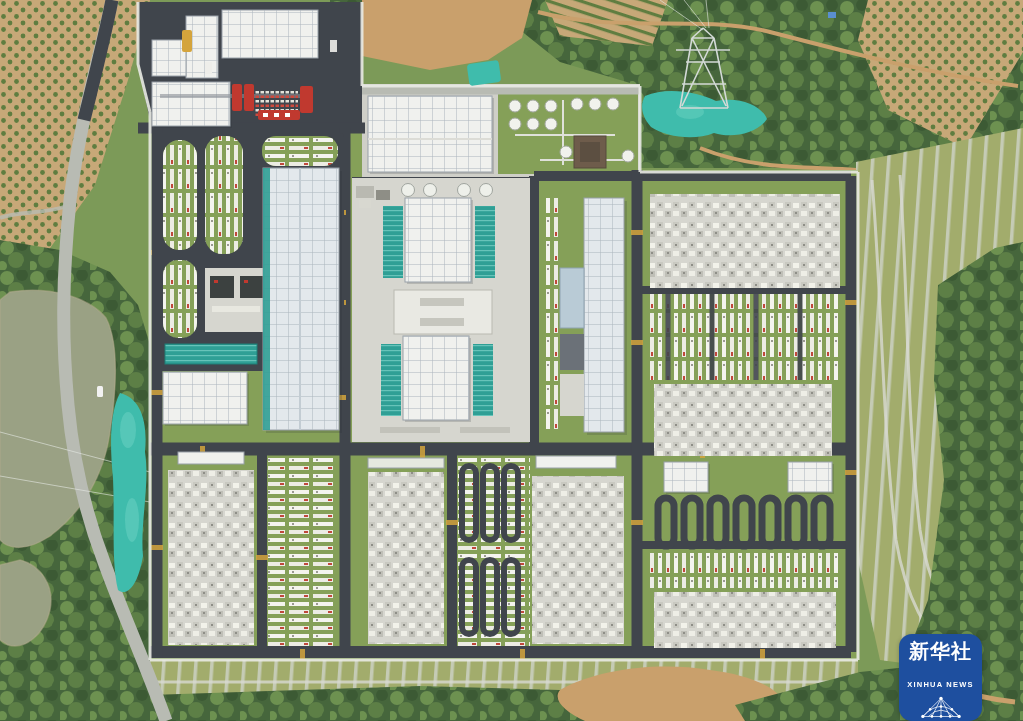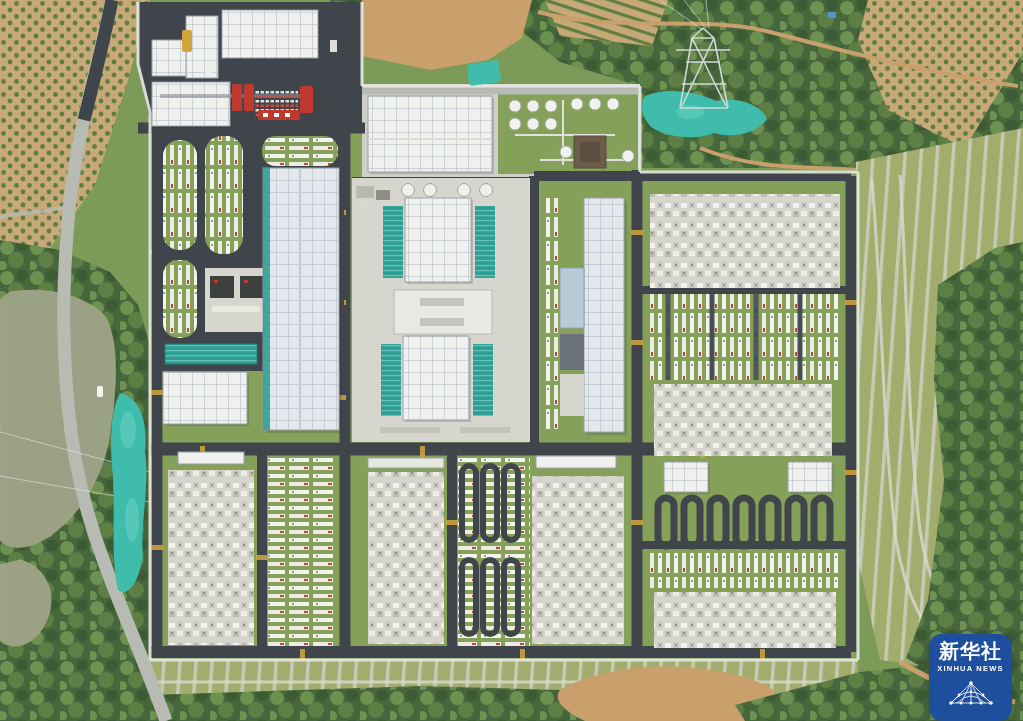--- a/index.html
+++ b/index.html
@@ -28,26 +28,26 @@
   .p-teal{fill:url(#pat-teal)} .p-park{fill:url(#pat-park)} .p-roof{fill:url(#pat-roof)}
   .roof{fill:var(--roof_white);stroke:var(--roof_edge);stroke-width:1}
   .roofb{fill:var(--roof_blue);stroke:var(--roof_edge);stroke-width:1}
   .shadow{fill:rgba(40,45,50,.18)}
   .f-teal{fill:var(--teal)} .f-tarp{fill:var(--tarp)}
   .s-wall{stroke:var(--wall);stroke-width:3;fill:none;stroke-opacity:.9}
   .f-red{fill:var(--red)} .f-yel{fill:var(--yellow)}
   .s-tower{stroke:#d3d9d6;stroke-width:1.6;fill:none}
   .s-wire{stroke:#e6e9e4;stroke-width:1;fill:none;stroke-opacity:.6}
   .s-walk{stroke:#d8dad2;stroke-width:3;fill:none;stroke-opacity:.8}
-  .watermark{position:absolute;left:929px;top:634px;width:83px;height:87px;border-radius:13px;
+  .watermark{position:absolute;left:899px;top:634px;width:83px;height:87px;border-radius:13px;
     background:var(--xinhua-blue,#1e4f9f);background:var(--xinhua_blue);
     display:flex;flex-direction:column;align-items:center;padding-top:7px;box-sizing:border-box;
     box-shadow:0 1px 4px rgba(0,0,0,.25);}
   .wm-cn{color:#fff;font-size:20px;font-weight:bold;letter-spacing:1px;line-height:1;}
-  .wm-en{color:#fff;font-size:7.5px;letter-spacing:1.2px;margin-top:3px;font-weight:bold;text-align:right;}
+  .wm-en{color:#fff;font-size:7.5px;letter-spacing:1.2px;margin-top:19px;font-weight:bold;text-align:right;}
   .wm-globe{margin-top:3px;}
 </style>
 </head>
 <body>
 
 <div class="stage" aria-label="Aerial top-down view of a large power converter station with white valve halls, teal cooling banks, switchyard equipment grids and dark asphalt roads, surrounded by green hills, orchards, a pond and a country road">
 <svg width="1023" height="721" viewBox="0 0 1023 721">
   <defs>
     <pattern id="pat-trees" width="30" height="30" patternUnits="userSpaceOnUse">
       <rect width="30" height="30" fill="var(--veg_dark)"></rect>

